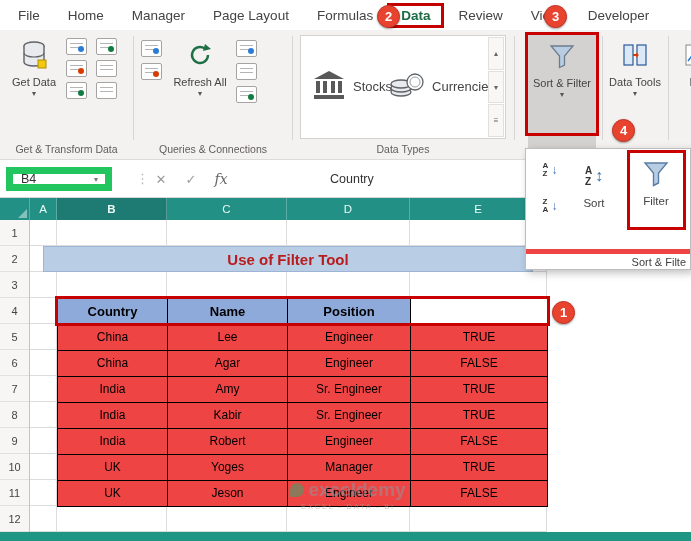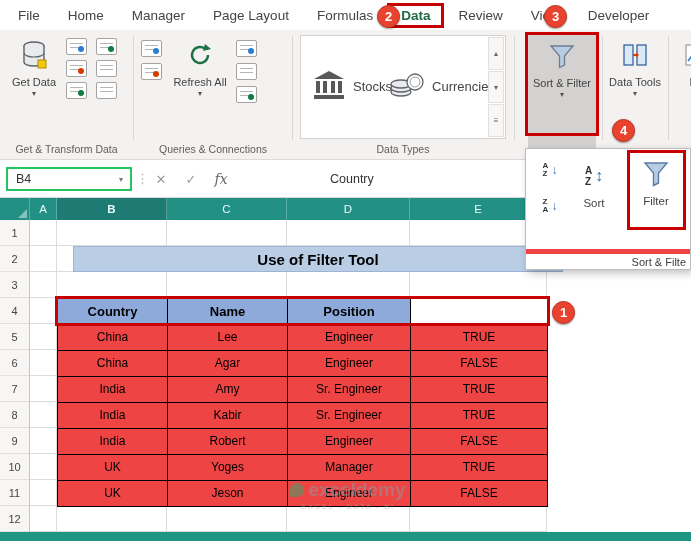--- a/index.html
+++ b/index.html
@@ -39,22 +39,22 @@
            align-items:center; justify-content:center; gap:7px; font-size:13px; color:#444; }
   .gctrl { position:absolute; right:1px; top:1px; width:16px; height:100px;
            display:flex; flex-direction:column; gap:1px; }
   .gctrl div { flex:1; background:#f8f7f6; border:1px solid #e2e0de; font-size:8px; color:#666;
                display:flex; align-items:center; justify-content:center; }
   .sfbtn { background:#d4d2d0; }
 
   
   .formulabar { position:absolute; top:160px; left:0; width:691px; height:38px;
                 background:#fff; border-bottom:1px solid #d8d8d8; }
-  .namebox { position:absolute; left:6px; top:7px; width:126px; height:24px;
-             border:2px solid #22c55e; display:flex; align-items:center; font-size:12.5px;
+  .namebox { position:absolute; left:6px; top:7px; width:106px; height:24px;
+             border:7px solid #22c55e; display:flex; align-items:center; font-size:12.5px;
              color:#333; padding-left:8px; background:#fff; }
   .nb-arrow { margin-left:auto; width:18px; height:100%; display:flex; align-items:center;
               justify-content:center; color:#777; font-size:8px; }
   .fbsep { position:absolute; left:136px; top:11px; color:#b5b5b5; font-size:13px; }
   .fbx { position:absolute; top:7px; height:24px; width:26px; display:flex; align-items:center;
          justify-content:center; color:#9b9b9b; font-size:13px; }
   .fx { font-family:"DejaVu Serif",serif; font-style:italic; color:#666; font-size:14px; }
   .fval { position:absolute; left:330px; top:7px; height:24px; display:flex; align-items:center;
           font-size:12.5px; color:#333; }
 
@@ -68,22 +68,22 @@
   .w-c{width:120px;} .w-d{width:123px;} .w-e{width:137px;} .w-fill{flex:1;}
   .corner-tri { position:absolute; right:2px; bottom:2px; width:0; height:0;
                 border-left:9px solid transparent; border-bottom:9px solid rgba(255,255,255,.45); }
   .rowhdrs { position:absolute; top:220px; left:0; width:30px; height:312px;
              background:#f7f6f5; border-right:1px solid #c5c4c2; }
   .rn { height:26px; line-height:26px; text-align:center; font-size:11px; color:#444;
         border-bottom:1px solid #e2e1e0; }
   .gridarea { position:absolute; top:220px; left:30px; width:517px; height:312px; background:
       repeating-linear-gradient(to bottom, transparent 0 25px, #dcdcdc 25px 26px); }
   .vline { position:absolute; top:0; width:1px; height:312px; background:#dcdcdc; }
-  .titlecell { position:absolute; top:246px; left:73px; width:490px; height:26px;
-               background:#b9cde5; color:#000000; font-weight:bold; font-size:15px;
+  .titlecell { position:absolute; top:246px; left:43px; width:490px; height:26px;
+               background:#b9cde5; color:#b91c1c; font-weight:bold; font-size:15px;
                text-align:center; line-height:25px; border:1px solid #9db4d6; }
   .xtable { position:absolute; top:298px; left:57px; width:491px;
             border-top:1px solid #000; border-left:1px solid #000; background:#fff; }
   .trow { display:flex; }
   .tc { height:26px; line-height:25px; text-align:center; font-size:12px; color:#000;
         border-right:1px solid #000; border-bottom:1px solid #000; background:#ef4444; }
   .c0{width:110px;} .c1{width:120px;} .c2{width:123px;} .c3{width:137px;}
   .thead .tc { background:#8eaadb; font-weight:bold; font-size:13px; }
   .bbar { position:absolute; left:0; top:532px; width:691px; height:9px; background:#1f9583; }
 

